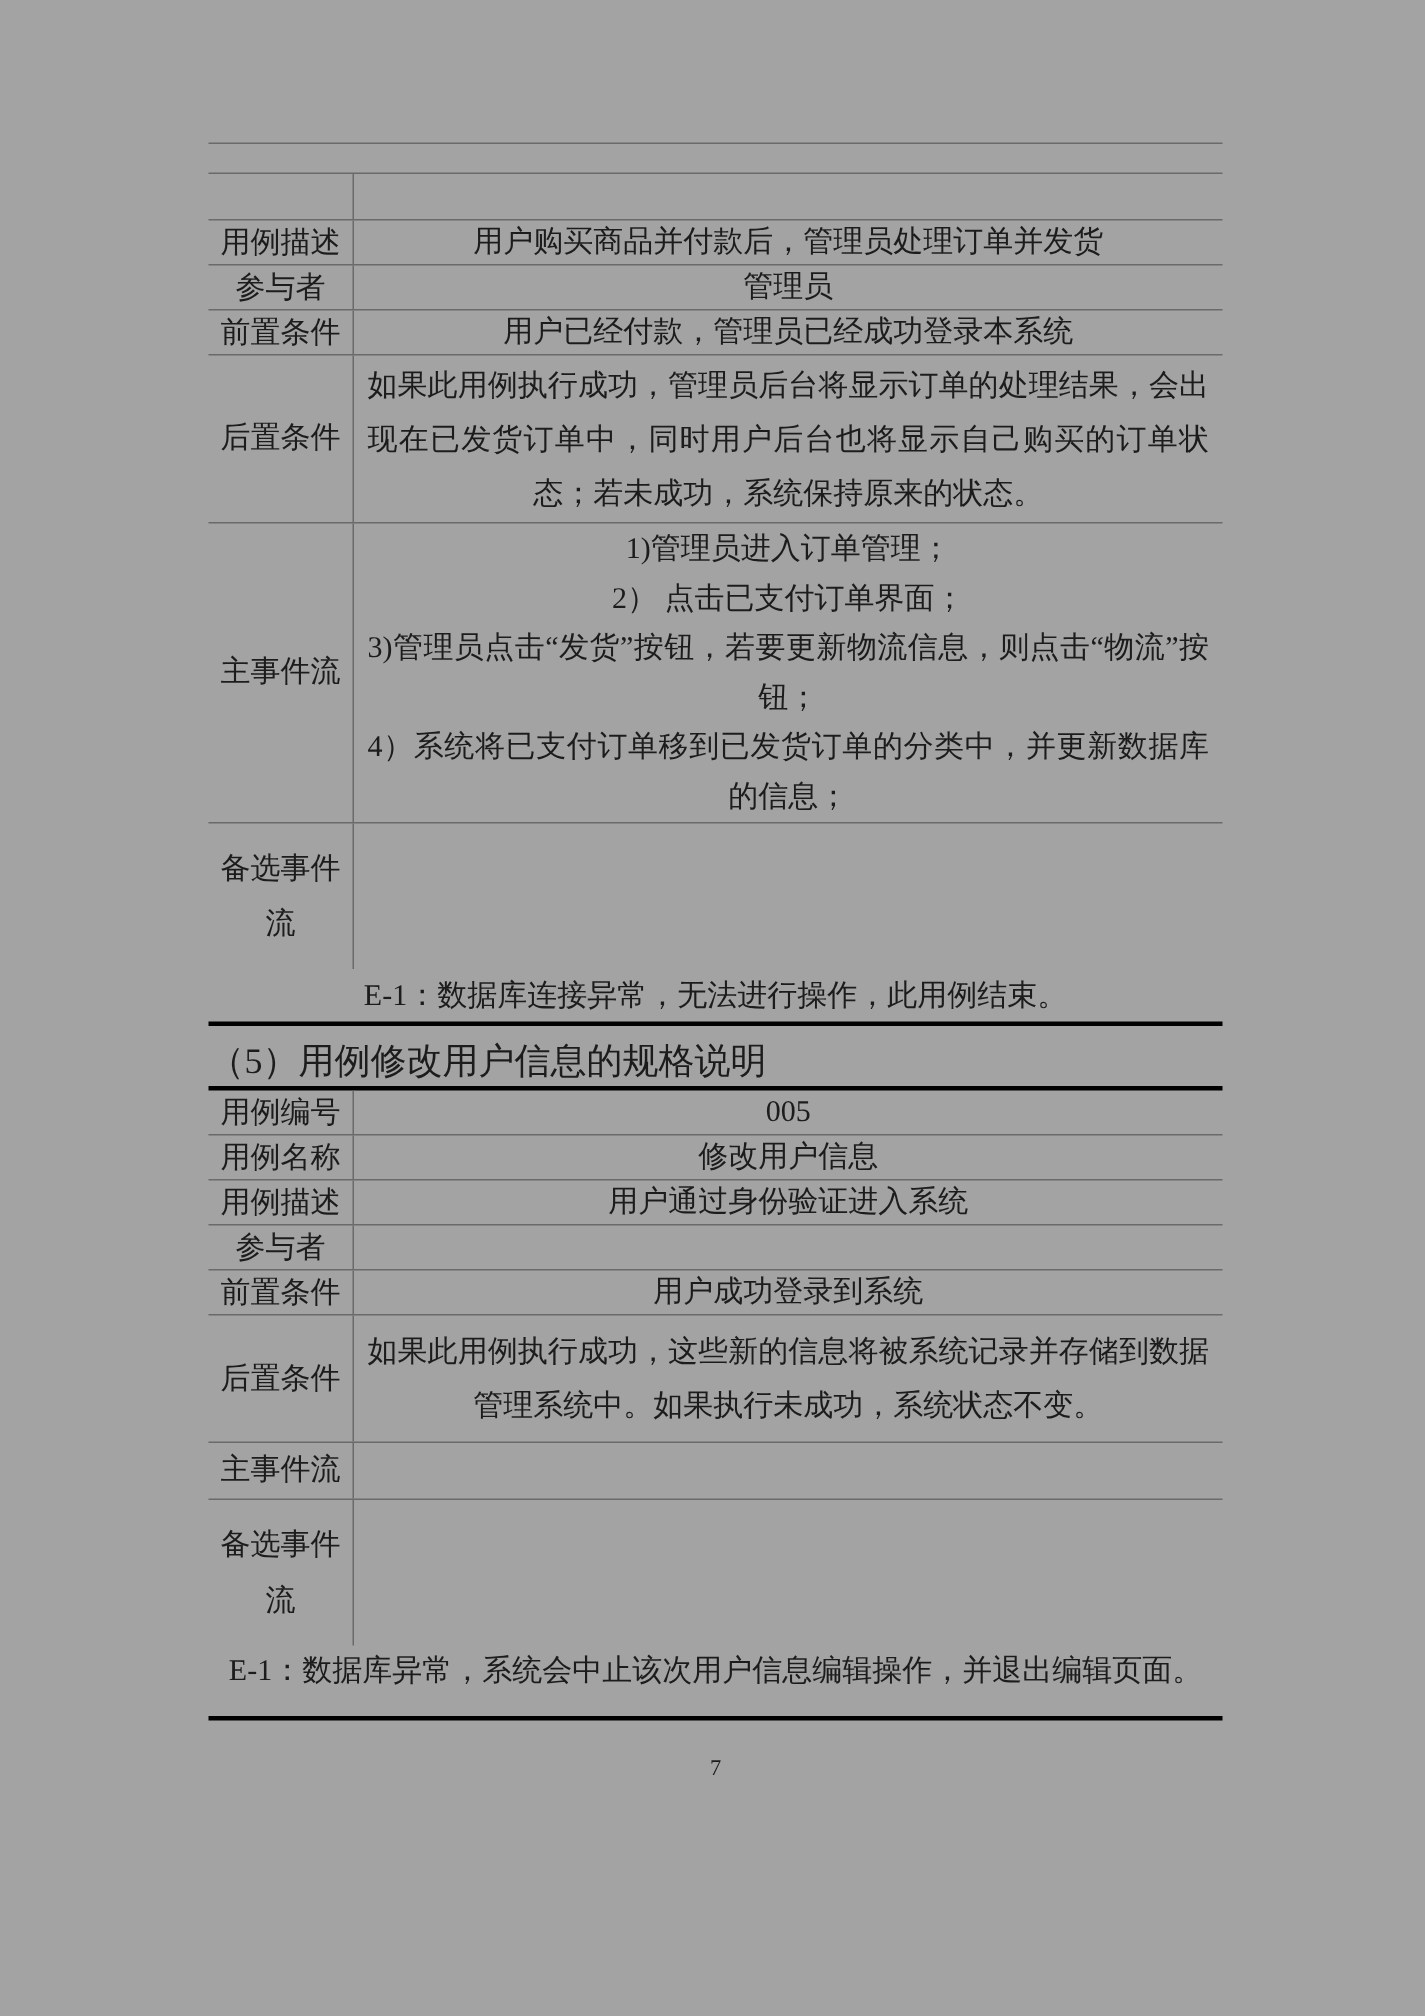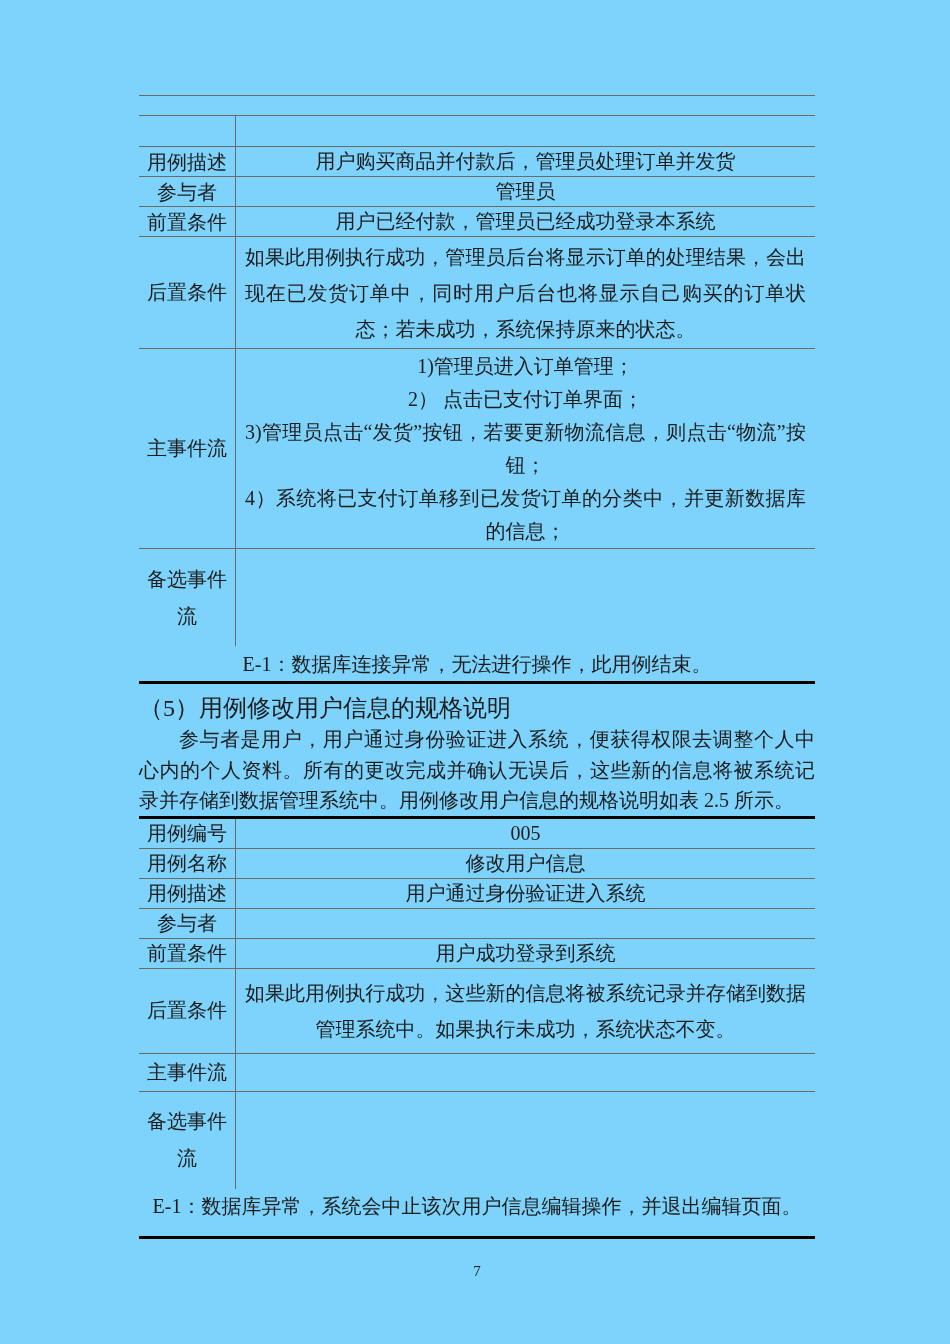--- a/index.html
+++ b/index.html
@@ -4,21 +4,21 @@
 <style>
   * { margin: 0; padding: 0; box-sizing: border-box; }
   html, body { background: #ffffff; }
   body {
     width: 950px; height: 1344px;
     font-family: "Liberation Serif", "DejaVu Serif", serif;
     color: #1c1c1c;
     position: relative;
     overflow: hidden;
   }
-  .page { width: 950px; height: 1344px; position: relative; background: #7dd3fc; }
+  .page { width: 950px; height: 1344px; position: relative; background: #a3a3a3; }
   .content { position: absolute; left: 139px; top: 95px; width: 676px; }
 
   
   .uc-table { width: 100%; font-size: 20px; }
   .uc-table.t1 { border-top: 1px solid #6a6a6a; border-bottom: 3px solid #000; }
   .uc-table.t2 { border-top: 3px solid #000; border-bottom: 3px solid #000; }
   .t-row { display: flex; border-bottom: 1px solid #6a6a6a; }
   .t-row:last-child { border-bottom: none; flex-direction: column; }
   .t-lab {
     flex: 0 0 97px; width: 97px;
@@ -96,21 +96,20 @@
           <p class="cjust">4）系统将已支付订单移到已发货订单的分类中，并更新数据库的信息；</p>
         </div>
       </div>
       <div class="t-row r-alt1">
         <div class="t-lab">备选事件流</div>
         <div class="t-con cjust">E-1：数据库连接异常，无法进行操作，此用例结束。</div>
       </div>
     </div>
 
     <div class="sec-heading">（5）用例修改用户信息的规格说明</div>
-    <div class="sec-para">参与者是用户，用户通过身份验证进入系统，便获得权限去调整个人中心内的个人资料。所有的更改完成并确认无误后，这些新的信息将被系统记录并存储到数据管理系统中。用例修改用户信息的规格说明如表 2.5 所示。</div>
 
     <div class="uc-table t2">
       <div class="t-row sr">
         <div class="t-lab">用例编号</div>
         <div class="t-con cjust">005</div>
       </div>
       <div class="t-row sr">
         <div class="t-lab">用例名称</div>
         <div class="t-con cjust">修改用户信息</div>
       </div>

